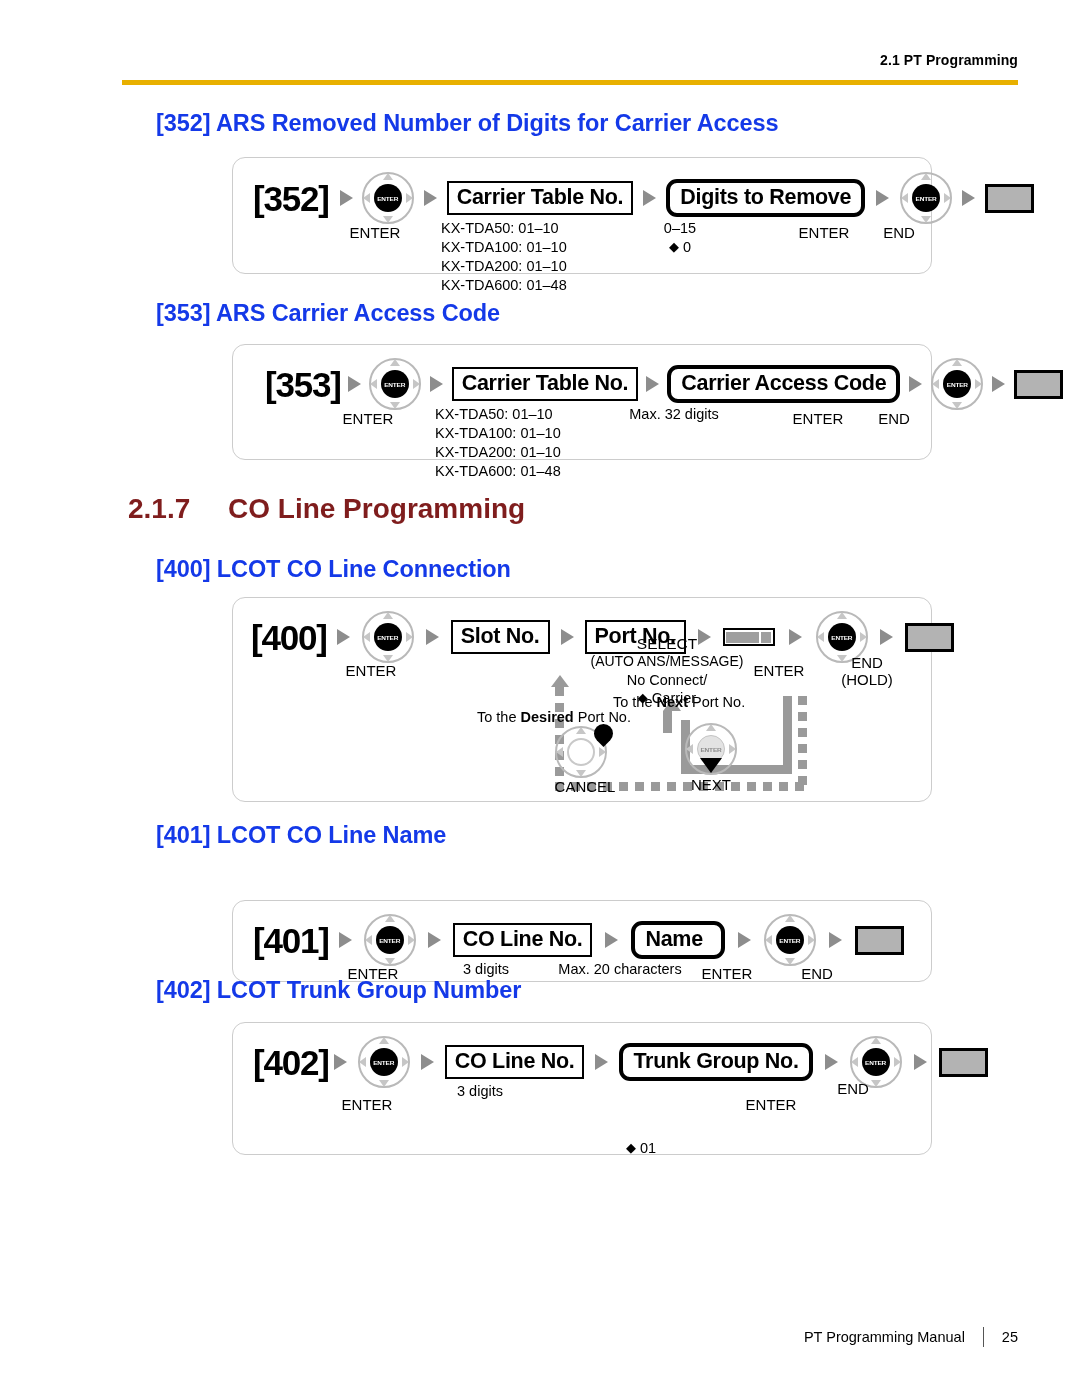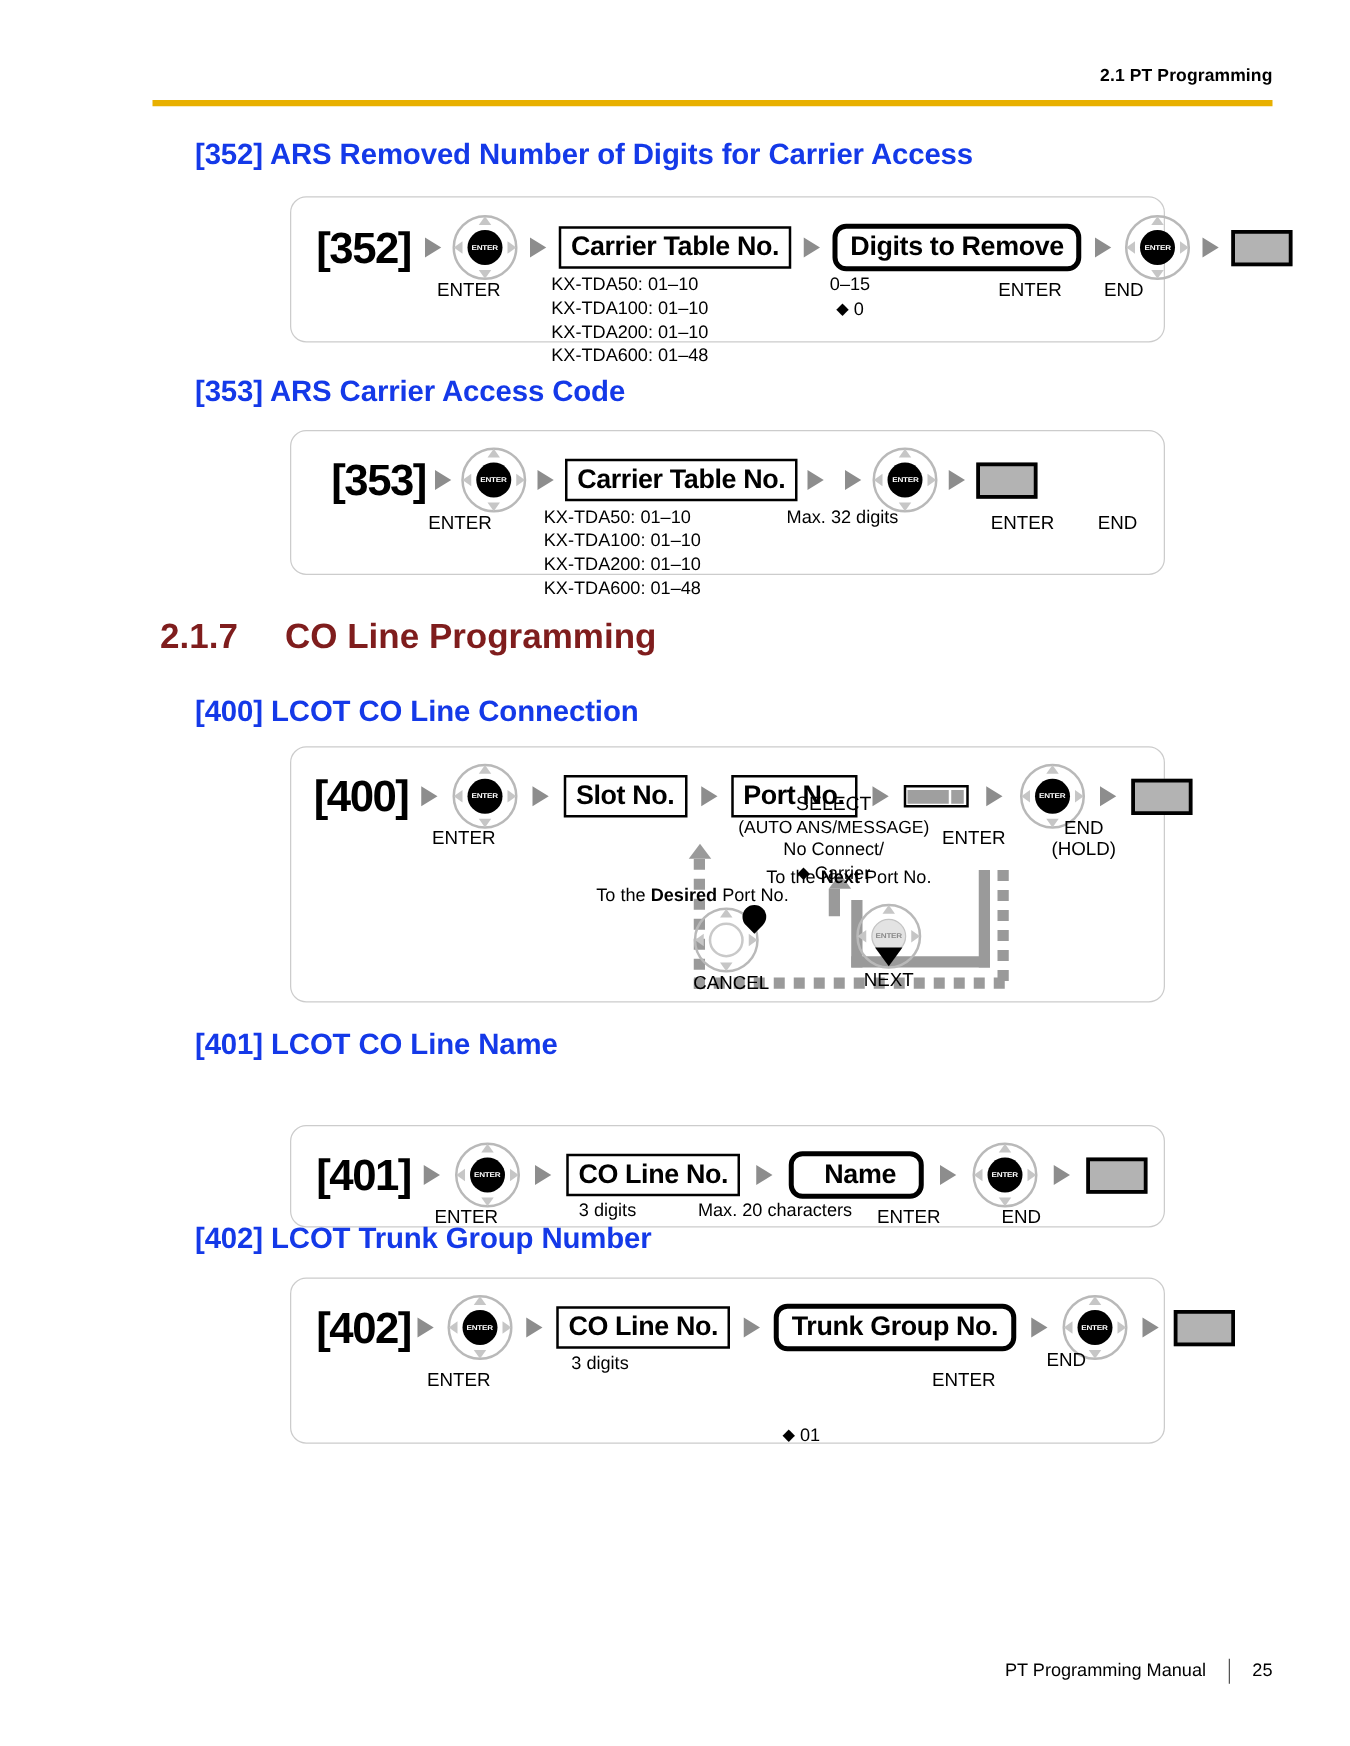--- a/index.html
+++ b/index.html
@@ -260,20 +260,21 @@
         <i class="dn"></i>
         <i class="lf"></i>
         <i class="rt"></i>
       <div class="hub">
           <span>ENTER</span>
         </div>
     </div>
     <div class="arrow" style="margin:0 9px;"></div>
     <div class="pbox">Carrier Table No.</div>
     <div class="arrow" style="margin:0 8px;"></div>
+    <div class="vbox">Carrier Access Code</div>
     <div class="arrow" style="margin:0 9px;"></div>
     <div class="navkey">
       <div class="ring"></div>
         <i class="up"></i>
         <i class="dn"></i>
         <i class="lf"></i>
         <i class="rt"></i>
       <div class="hub">
           <span>ENTER</span>
         </div>
@@ -423,21 +424,21 @@
         <i class="dn"></i>
         <i class="lf"></i>
         <i class="rt"></i>
       <div class="hub">
           <span>ENTER</span>
         </div>
     </div>
     <div class="arrow" style="margin:0 12px;"></div>
     <div class="pbox">CO Line No.</div>
     <div class="arrow" style="margin:0 13px;"></div>
-    <div class="vbox" style="padding-left:24px;padding-right:18px;">Name</div>
+    <div class="vbox" style="padding-left:10px;padding-right:18px;">Name</div>
     <div class="arrow" style="margin:0 13px;"></div>
     <div class="navkey">
       <div class="ring"></div>
         <i class="up"></i>
         <i class="dn"></i>
         <i class="lf"></i>
         <i class="rt"></i>
       <div class="hub">
           <span>ENTER</span>
         </div>

